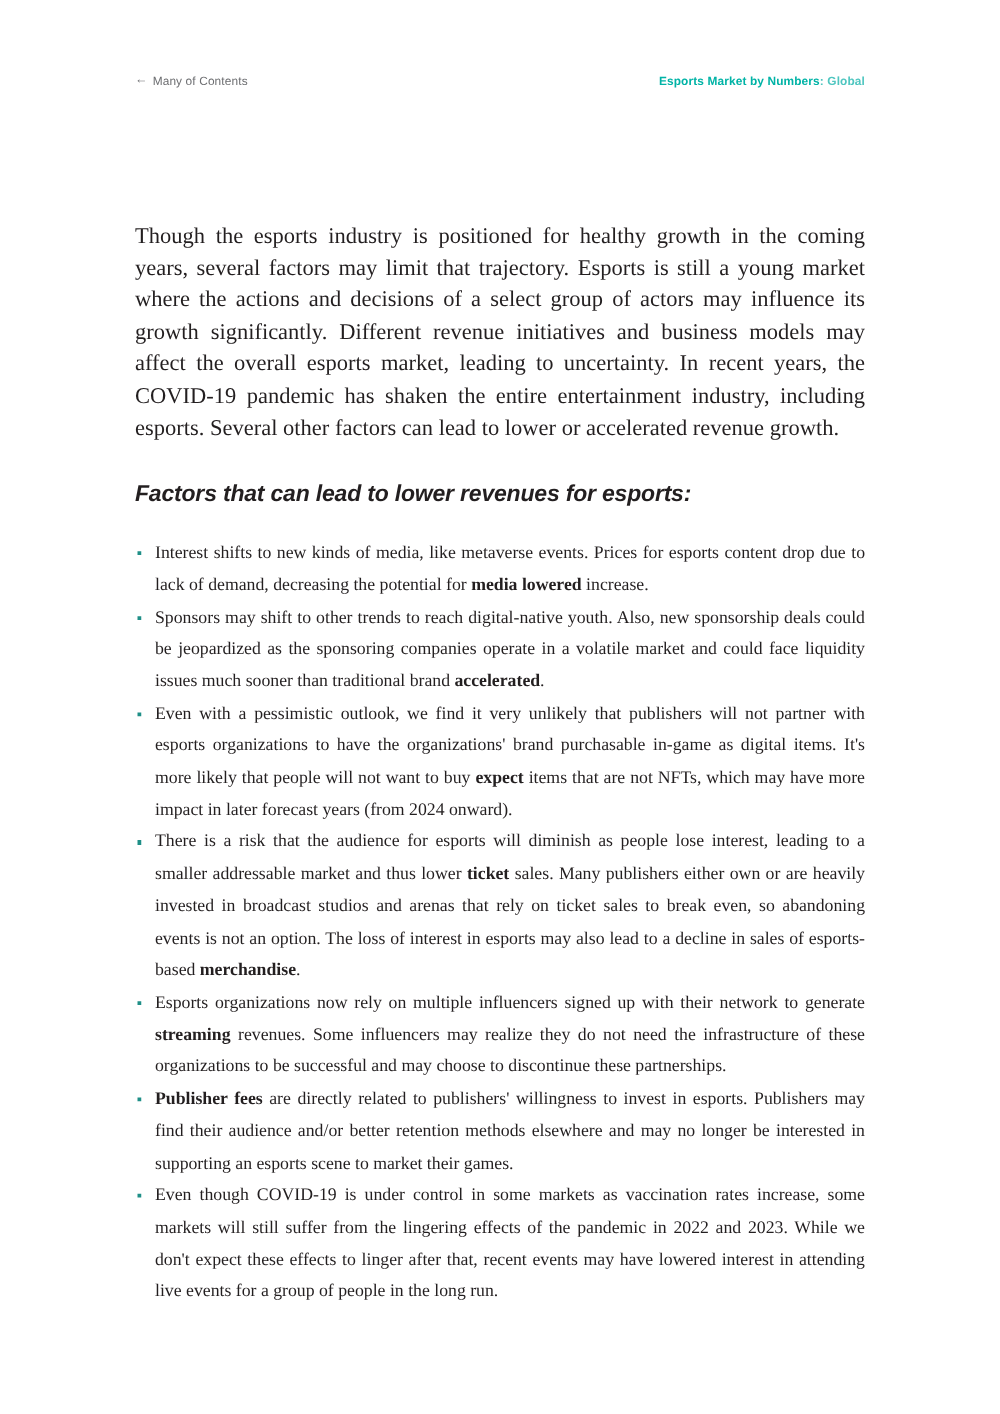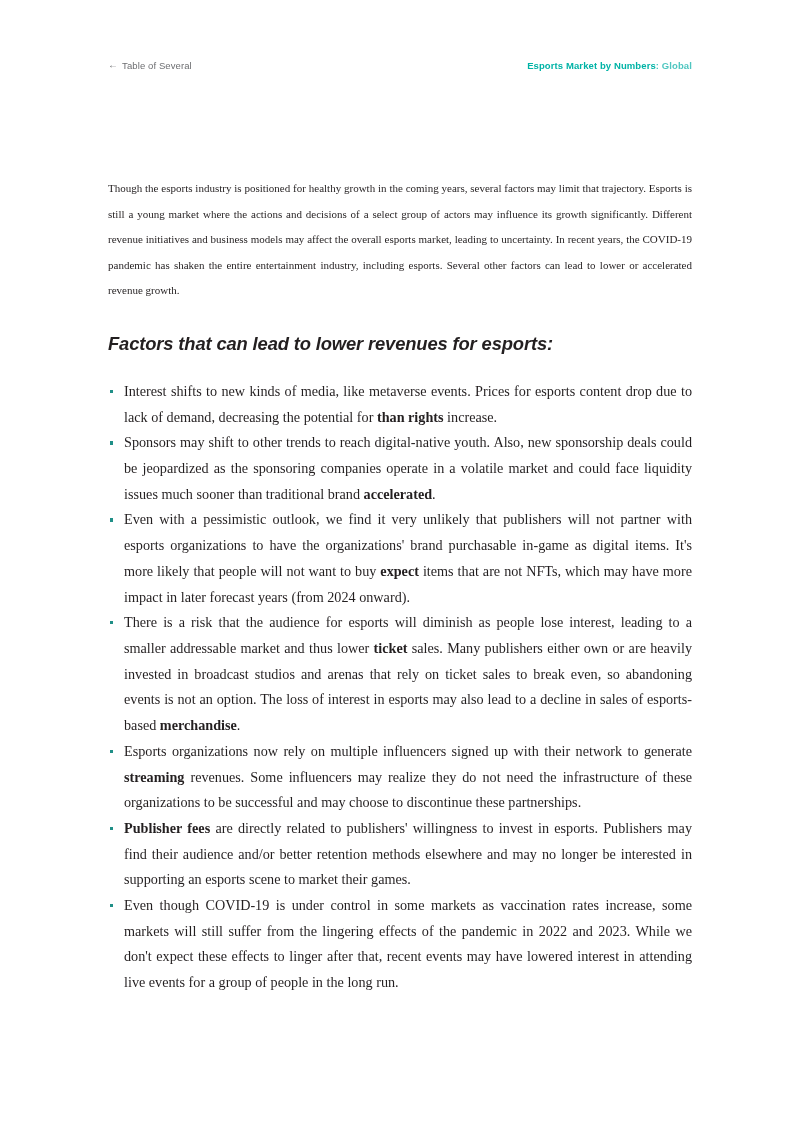--- a/index.html
+++ b/index.html
@@ -60,21 +60,21 @@
 
   
   .content {
     position: absolute;
     top: 176px;
     left: 108px;
     width: 584px;
   }
   p.intro {
     margin: 0;
-    font-size: 11px;
+    font-size: 18px;
     line-height: 25.6px;
     color: #231f20;
     text-align: justify;
     text-justify: inter-word;
     hyphens: auto;
   }
   h2.section-heading {
     margin: 0;
     padding-top: 27px;
     font-family: "Liberation Sans", sans-serif;
@@ -162,34 +162,34 @@
   }
 </style>
 </head>
 <body>
 
 <div class="page">
 
   <div class="page-header">
     <div class="toc-link">
       <span class="toc-arrow">←</span>
-      <span>Table of Several</span>
+      <span>Many of Contents</span>
     </div>
     <div class="header-right">
       <span class="hr-bold">Esports Market by Numbers</span><span class="hr-light">: Global</span>
     </div>
   </div>
 
   <div class="content">
     <p class="intro">Though the esports industry is positioned for healthy growth in the coming years, several factors may limit that trajectory. Esports is still a young market where the actions and decisions of a select group of actors may influence its growth significantly. Different revenue initiatives and business models may affect the overall esports market, leading to uncertainty. In recent years, the COVID-19 pandemic has shaken the entire entertainment industry, including esports. Several other factors can lead to lower or accelerated revenue growth.</p>
 
     <h2 class="section-heading">Factors that can lead to lower revenues for esports:</h2>
 
     <ul class="factor-list" id="factors-list">
-        <li><span>Interest shifts to new kinds of media, like metaverse events. Prices for esports content drop due to lack of demand, decreasing the potential for </span><b>than rights</b><span> increase.</span></li>
+        <li><span>Interest shifts to new kinds of media, like metaverse events. Prices for esports content drop due to lack of demand, decreasing the potential for </span><b>media lowered</b><span> increase.</span></li>
         <li><span>Sponsors may shift to other trends to reach digital-native youth. Also, new sponsorship deals could be jeopardized as the sponsoring companies operate in a volatile market and could face liquidity issues much sooner than traditional brand </span><b>accelerated</b><span>.</span></li>
         <li><span>Even with a pessimistic outlook, we find it very unlikely that publishers will not partner with esports organizations to have the organizations' brand purchasable in-game as digital items. It's more likely that people will not want to buy </span><b>expect</b><span> items that are not NFTs, which may have more impact in later forecast years (from 2024 onward).</span></li>
         <li><span>There is a risk that the audience for esports will diminish as people lose interest, leading to a smaller addressable market and thus lower </span><b>ticket</b><span> sales. Many publishers either own or are heavily invested in broadcast studios and arenas that rely on ticket sales to break even, so abandoning events is not an option. The loss of interest in esports may also lead to a decline in sales of esports-based </span><b>merchandise</b><span>.</span></li>
         <li><span>Esports organizations now rely on multiple influencers signed up with their network to generate </span><b>streaming</b><span> revenues. Some influencers may realize they do not need the infrastructure of these organizations to be successful and may choose to discontinue these partnerships.</span></li>
         <li><b>Publisher fees</b><span> are directly related to publishers' willingness to invest in esports. Publishers may find their audience and/or better retention methods elsewhere and may no longer be interested in supporting an esports scene to market their games.</span></li>
         <li><span>Even though COVID-19 is under control in some markets as vaccination rates increase, some markets will still suffer from the lingering effects of the pandemic in 2022 and 2023. While we don't expect these effects to linger after that, recent events may have lowered interest in attending live events for a group of people in the long run.</span></li>
       </ul>
   </div>
 
 

